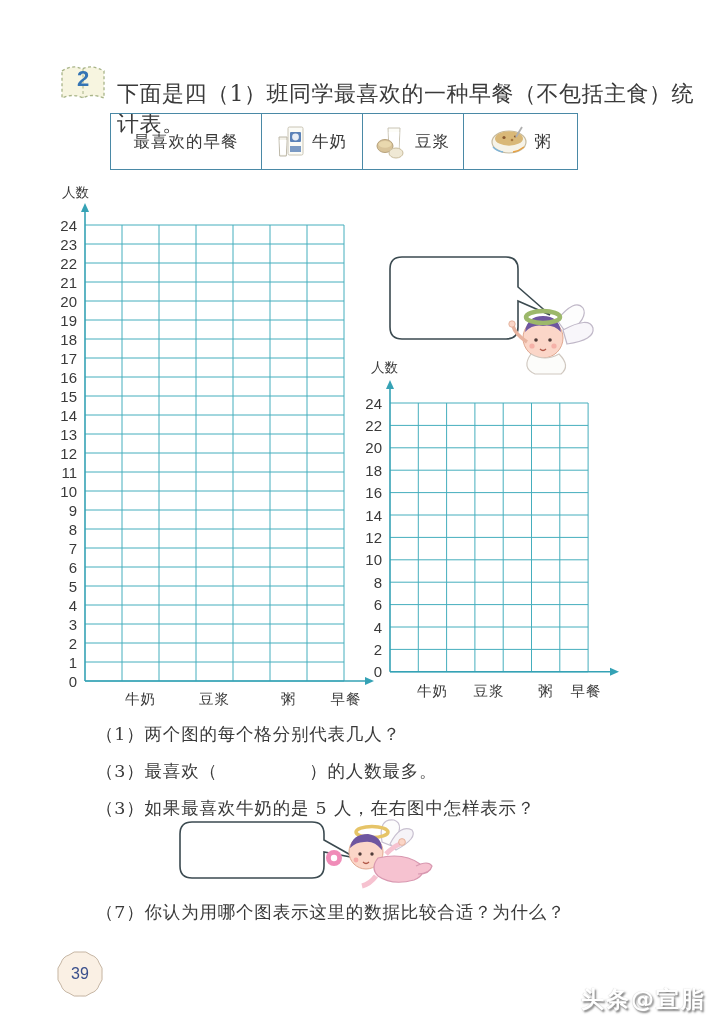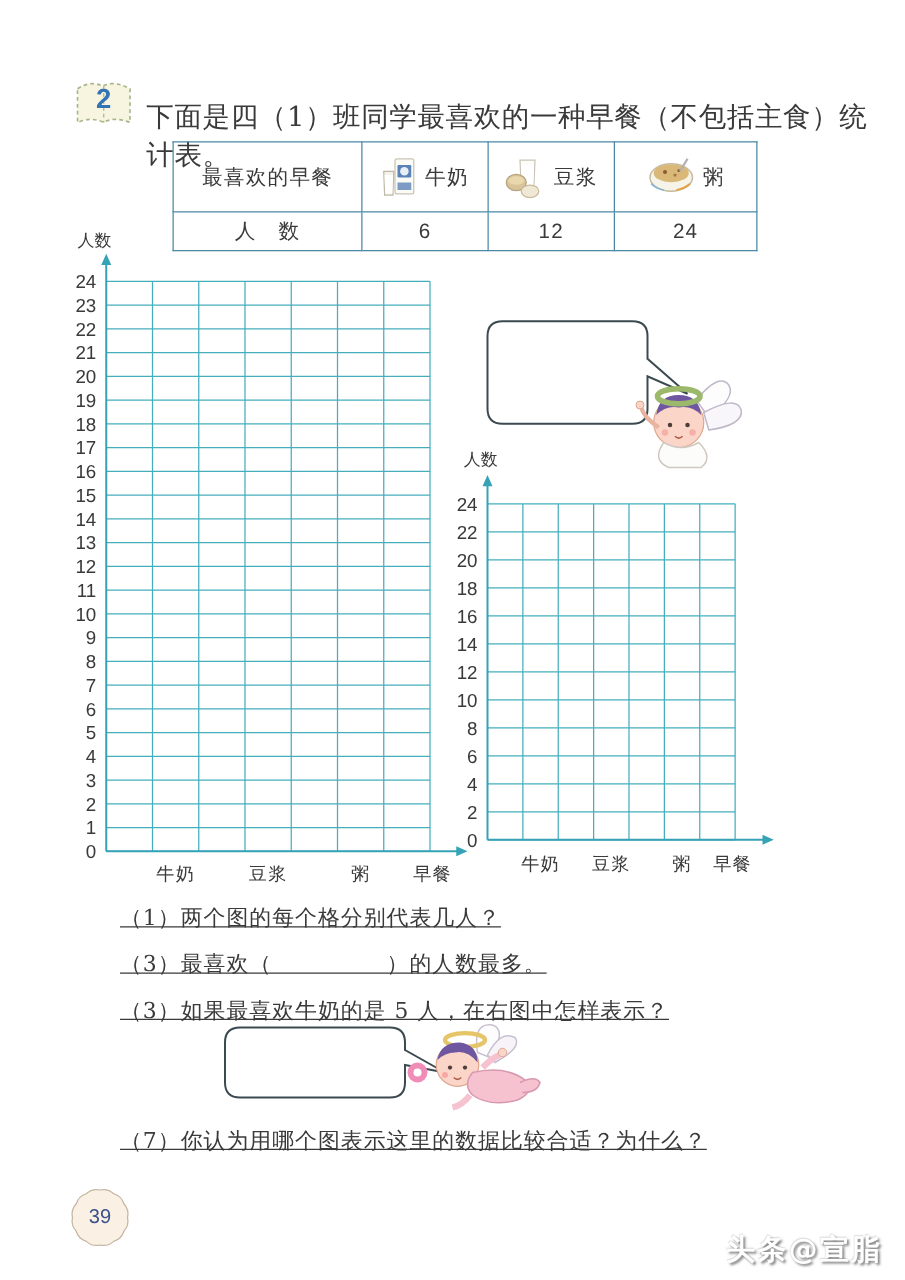--- a/index.html
+++ b/index.html
@@ -8,33 +8,33 @@
     font-family:"DejaVu Serif","Liberation Serif",serif;
     color:#3a3a3a;overflow:hidden;
   }
   .abs{position:absolute;}
   
   #book-badge{left:58px;top:62px;width:50px;height:46px;}
   #badge-num{left:58px;top:66px;width:50px;text-align:center;font-size:22px;font-weight:bold;
     color:#3474b4;font-family:"Liberation Sans",sans-serif;}
   #title{left:117px;top:79px;width:580px;font-size:22px;letter-spacing:0.5px;}
   
-  #breakfast-table{left:138px;top:113px;border-collapse:collapse;table-layout:fixed;}
+  #breakfast-table{left:110px;top:113px;border-collapse:collapse;table-layout:fixed;}
   #breakfast-table td{border:1.6px solid #4a89a6;text-align:center;vertical-align:middle;
     font-size:16.5px;letter-spacing:1px;padding:0;}
   #breakfast-table .c0{width:150px;} #breakfast-table .c1{width:100px;}
   #breakfast-table .c2{width:100px;} #breakfast-table .c3{width:113px;}
   #breakfast-table tr.r1 td{height:55px;} #breakfast-table tr.r2 td{height:30px;}
   .cellflex{display:flex;align-items:center;justify-content:center;gap:5px;}
   .count{font-family:"Liberation Sans",sans-serif;font-size:17px;letter-spacing:0;}
   
   .bubble-text{position:absolute;white-space:pre-line;font-size:15px;line-height:21px;
     color:#3d5560;letter-spacing:1.5px;}
   
-  .question{position:absolute;left:96px;font-size:17.5px;letter-spacing:0.8px;width:560px;text-decoration:underline;}
+  .question{position:absolute;left:96px;font-size:17.5px;letter-spacing:0.8px;width:560px;}
   
   #page-badge-num{left:54px;top:948px;width:52px;height:52px;display:flex;align-items:center;
     justify-content:center;font-size:16px;color:#3a4f8c;font-family:"Liberation Sans",sans-serif;}
   
   #watermark{right:18px;top:984px;font-size:23px;font-weight:bold;letter-spacing:2px;
     color:#ffffff;text-shadow:1.5px 1.5px 2px rgba(90,90,90,0.75),-0.5px -0.5px 1px rgba(160,160,160,0.4);
     font-family:"DejaVu Sans","Liberation Sans",sans-serif;}
 </style>
 </head>
 <body>
@@ -84,26 +84,20 @@
           <circle cx="15" cy="12.5" r="1.6" fill="#8a5a30"></circle>
           <circle cx="23" cy="15" r="1.3" fill="#a87840"></circle>
           <circle cx="26" cy="11.5" r="1.1" fill="#8a5a30"></circle>
           <line x1="27" y1="12" x2="33" y2="2" stroke="#b0b0b0" stroke-width="1.8"></line>
           <path d="M4 22 Q8 26 14 27" stroke="#7fb4d8" stroke-width="1.4" fill="none"></path>
           <path d="M24 27 Q30 26 35 22" stroke="#e8a040" stroke-width="1.4" fill="none"></path>
         </svg>
         <span>粥</span>
       </div>
     </td>
-  </tr>
-  <tr class="r2">
-    <td class="c0">人　数</td>
-    <td class="count">6</td>
-    <td class="count">12</td>
-    <td class="count">24</td>
   </tr>
 </tbody>
   </table>
 
 <div class="abs" id="left-chart" style="left:40px;top:183px;width:340px;height:530px;"><svg width="340" height="530" viewBox="0 0 340 530">
       <line x1="45" y1="42" x2="304" y2="42" stroke="#45aebd" stroke-width="1"></line>
       <line x1="45" y1="61" x2="304" y2="61" stroke="#45aebd" stroke-width="1"></line>
       <line x1="45" y1="80" x2="304" y2="80" stroke="#45aebd" stroke-width="1"></line>
       <line x1="45" y1="99" x2="304" y2="99" stroke="#45aebd" stroke-width="1"></line>
       <line x1="45" y1="118" x2="304" y2="118" stroke="#45aebd" stroke-width="1"></line>

